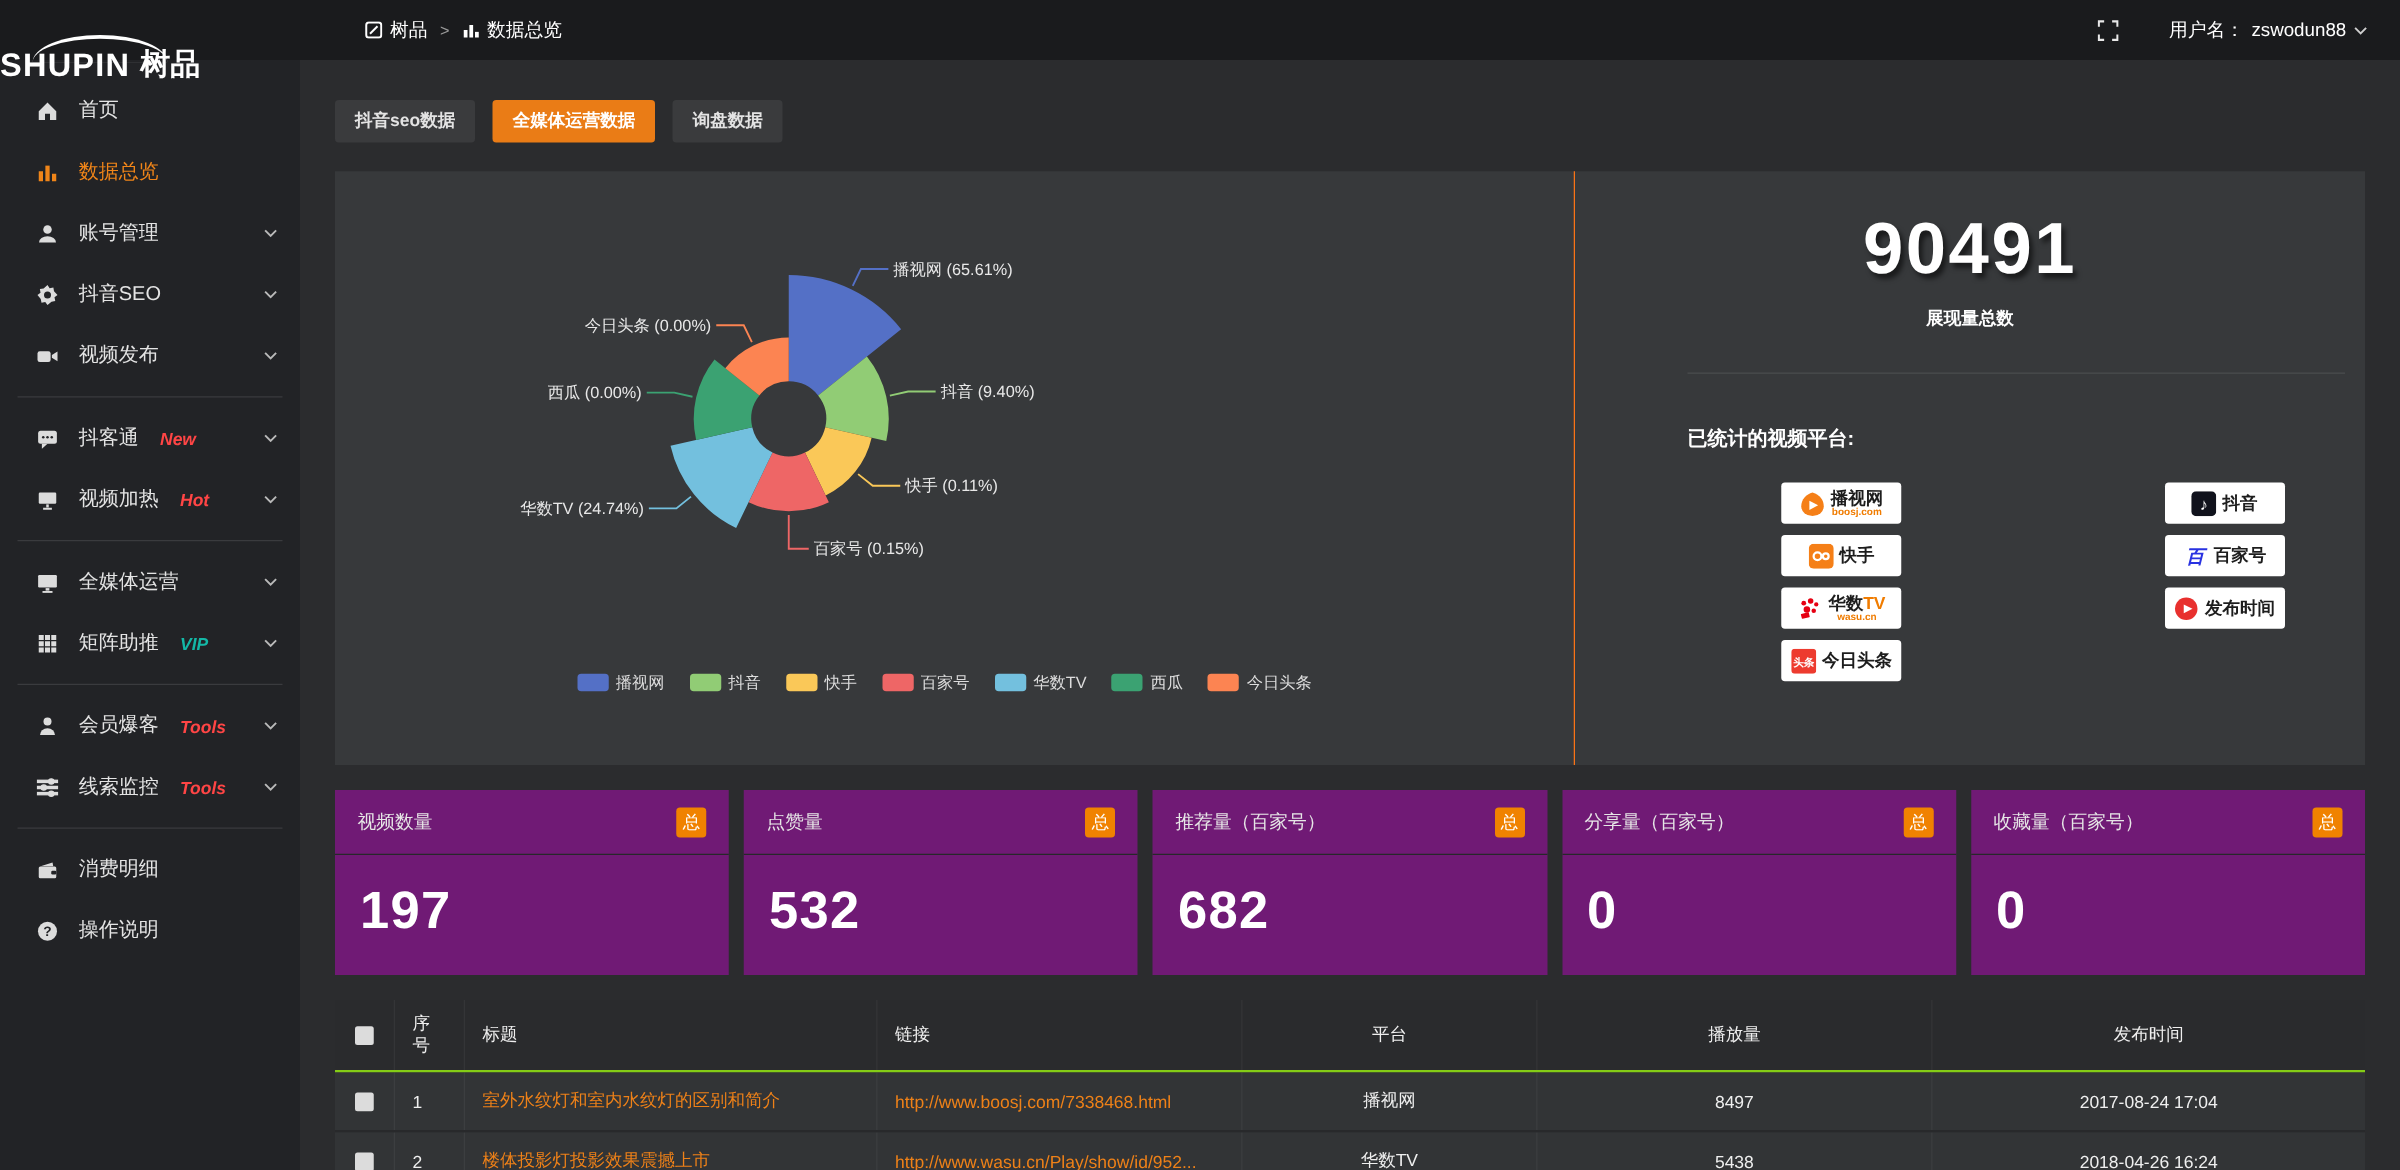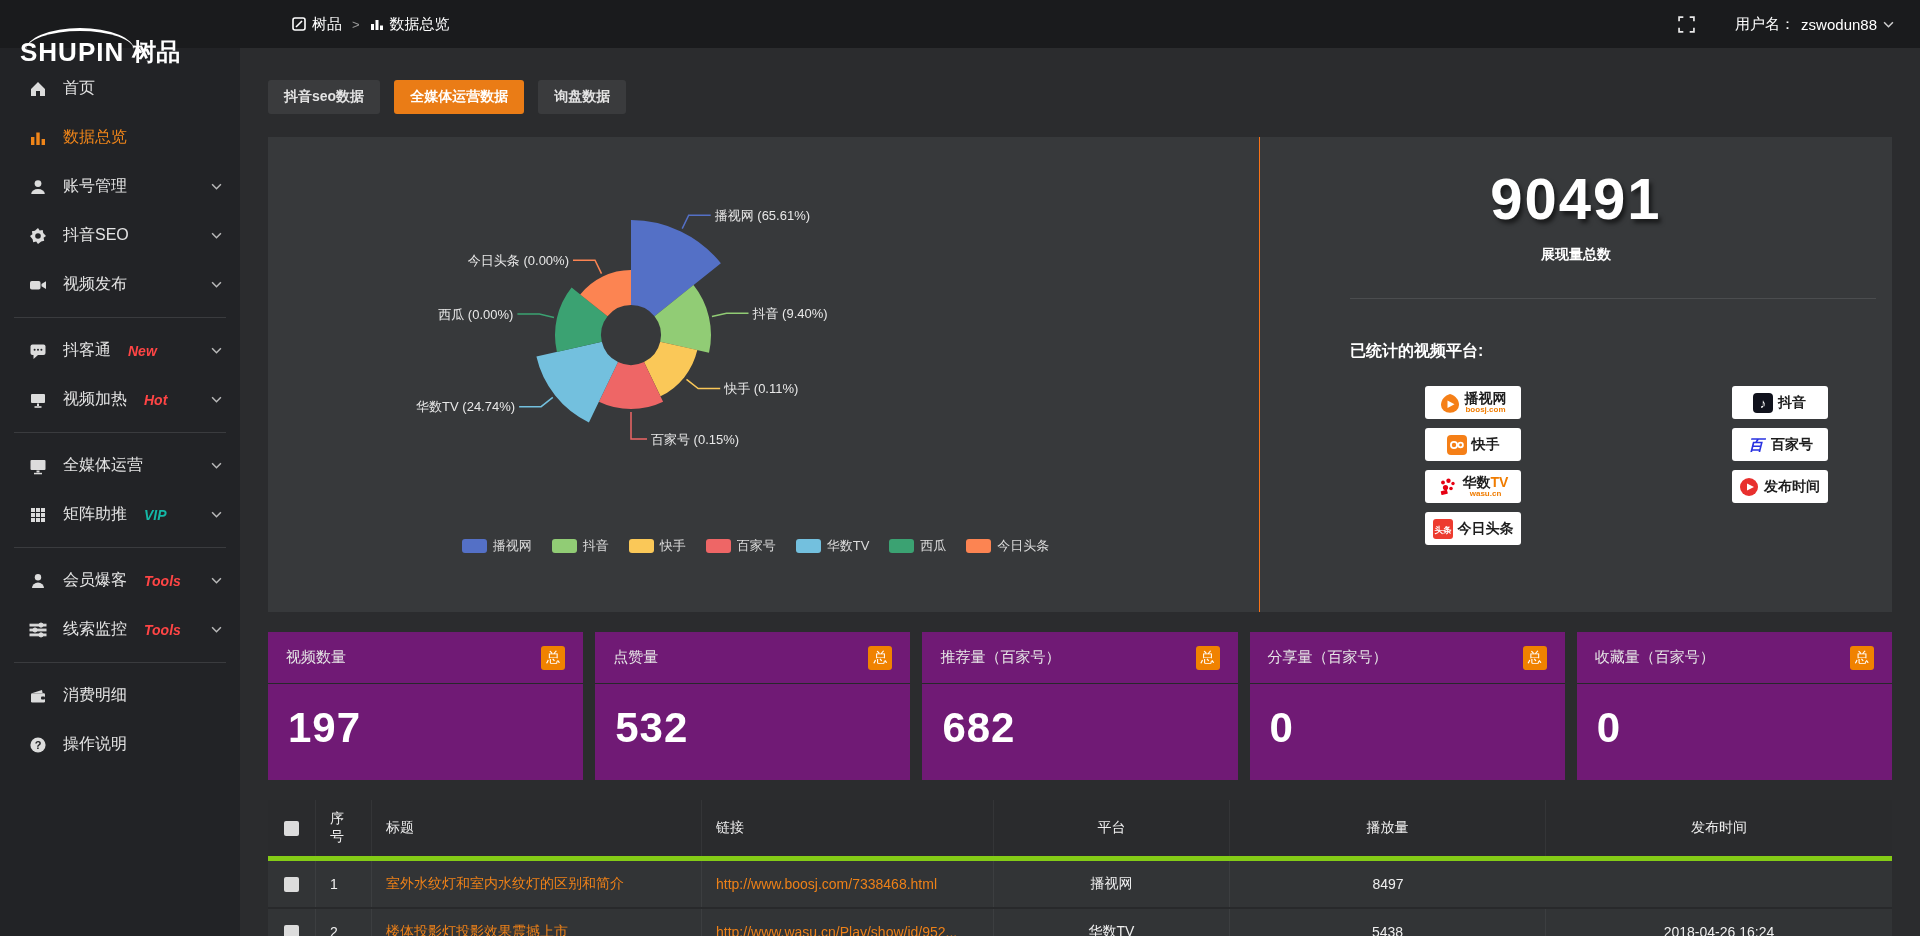--- a/index.html
+++ b/index.html
@@ -1,19 +1,19 @@
 <!DOCTYPE html>
 <html><head>
 <meta charset="utf-8">
 <style>
   * { margin:0; padding:0; box-sizing:border-box; }
   html,body { width:1920px; height:936px; overflow:hidden; background:#2b2c2e;
     font-family:"Liberation Sans","DejaVu Sans",sans-serif; color:#fff; }
   .topbar { height:48px; background:#1a1b1d; display:flex; align-items:center; }
-  .logo-wrap { width:260px; padding-left:20px; display:flex; align-items:flex-end; position:relative; height:48px;margin-top:48px; }
+  .logo-wrap { width:260px; display:flex; align-items:flex-end; position:relative; height:48px;margin-top:48px; }
   .logo-arc { position:absolute; left:26px; top:4px; width:108px; height:22px;
     border-top:3px solid #fff; border-radius:50% 50% 0 0 / 100% 100% 0 0; }
   .logo-en { font-size:26px; font-weight:800; letter-spacing:1px; line-height:40px; }
   .logo-cn { font-size:24px; font-weight:800; margin-left:8px; line-height:40px; }
   .crumbs { display:flex; align-items:center; margin-left:32px; gap:10px; font-size:15px; }
   .crumb { display:flex; align-items:center; gap:6px; cursor:pointer; }
   .crumb-sep { color:#9a9a9a; font-size:13px; }
   .top-right { margin-left:auto; display:flex; align-items:center; gap:40px; padding-right:26px; font-size:15px; }
   .user-box { display:flex; align-items:center; gap:6px; cursor:pointer; }
   .shell { display:flex; height:888px; }
@@ -54,21 +54,21 @@
   .pf-tv { color:#f07c00; }
   .stats-row { margin-top:20px; display:flex; gap:12px; }
   .stat-card { flex:1; height:148px; background:#701a75; }
   .stat-head { height:52px; display:flex; align-items:center; justify-content:space-between;
     padding:0 18px; border-bottom:1px solid #26282a; font-size:15px; color:#e6e6e6; }
   .stat-badge { width:24px; height:24px; background:#f08200; border-radius:3px; color:#fff;
     display:flex; align-items:center; justify-content:center; font-size:14px; }
   .stat-value { font-size:42px; font-weight:700; padding:20px 20px 0; letter-spacing:1px; }
   .table-wrap { margin-top:20px; }
   .trow { display:flex; background:#323436; border-bottom:2px solid #28292b; }
-  .trow.thead { background:#2a2b2d; border-bottom:5px solid #84cc16; }
+  .trow.thead { background:#2a2b2d; border-bottom:2px solid #84cc16; }
   .tcell { padding:12px 14px; font-size:14px; color:#efefef; display:flex; align-items:center;
     border-right:1px solid rgba(255,255,255,0.05); min-height:46px; }
   .tcell:last-child { border-right:none; }
   .thead .tcell { min-height:40px; padding:10px 14px; }
   .col-check { width:48px; justify-content:center; }
   .col-idx { width:56px; }
   .col-title { width:330px; }
   .col-link { width:292px; }
   .col-platform { width:236px; justify-content:center; }
   .col-plays { width:316px; justify-content:center; }
@@ -523,20 +523,21 @@
           </div>
           <div class="tcell col-idx">1</div>
           <div class="tcell col-title">
             <span class="orange-link">室外水纹灯和室内水纹灯的区别和简介</span>
           </div>
           <div class="tcell col-link">
             <span class="orange-link">http://www.boosj.com/7338468.html</span>
           </div>
           <div class="tcell col-platform">播视网</div>
           <div class="tcell col-plays">8497</div>
+          <div class="tcell col-time">2017-08-24 17:04</div>
         </div>
         <div class="trow">
           <div class="tcell col-check">
             <span class="checkbox"></span>
           </div>
           <div class="tcell col-idx">2</div>
           <div class="tcell col-title">
             <span class="orange-link">楼体投影灯投影效果震撼上市</span>
           </div>
           <div class="tcell col-link">

